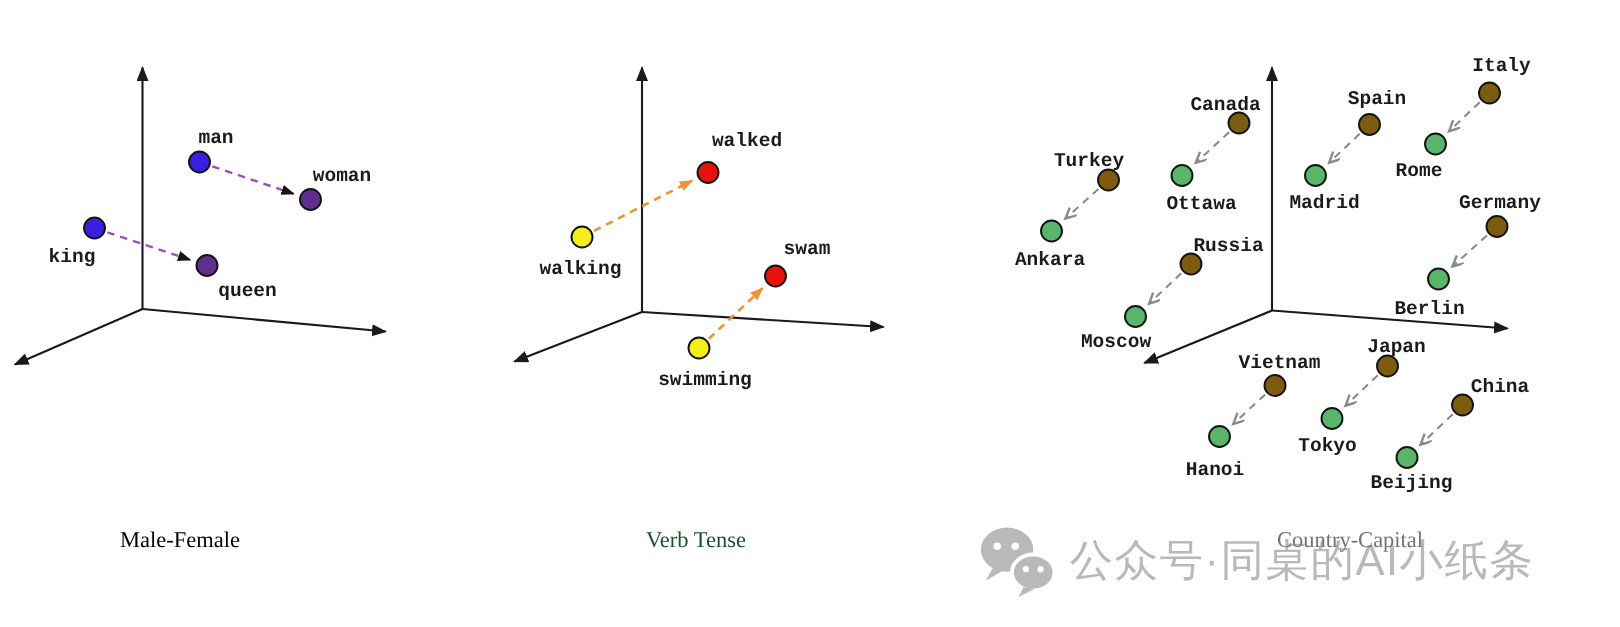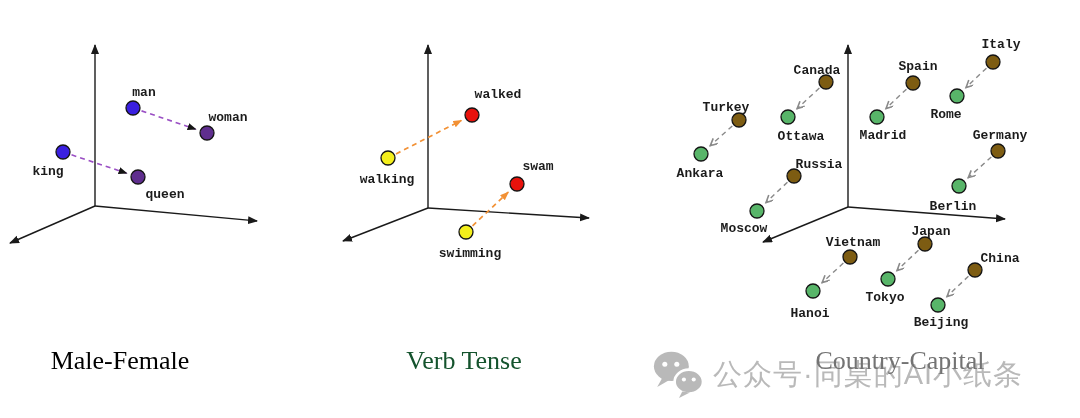--- a/index.html
+++ b/index.html
@@ -7,21 +7,21 @@
     position:relative;width:1080px;height:418px;background:#ffffff;
     overflow:hidden;font-family:"Liberation Sans",sans-serif;
   }
   #diagram{position:absolute;left:0;top:0;z-index:0;}
   .pt-label{
     font-family:"Liberation Mono",monospace;
     font-weight:700;font-size:13px;fill:#1b1b1b;text-anchor:middle;
   }
   .caption{
     position:absolute;transform:translate(-50%,-50%);
-    font-family:"Liberation Serif",serif;font-size:26px;color:#000;
+    font-family:"Liberation Serif",serif;font-size:15px;color:#000;
     white-space:nowrap;z-index:2;
   }
   .watermark{
     position:absolute;left:652px;top:348px;height:52px;
     display:flex;align-items:center;gap:7px;z-index:1;
   }
   .watermark-text{
     font-family:"Liberation Sans",sans-serif;font-size:29px;
     letter-spacing:1px;white-space:nowrap;line-height:1;
   }

